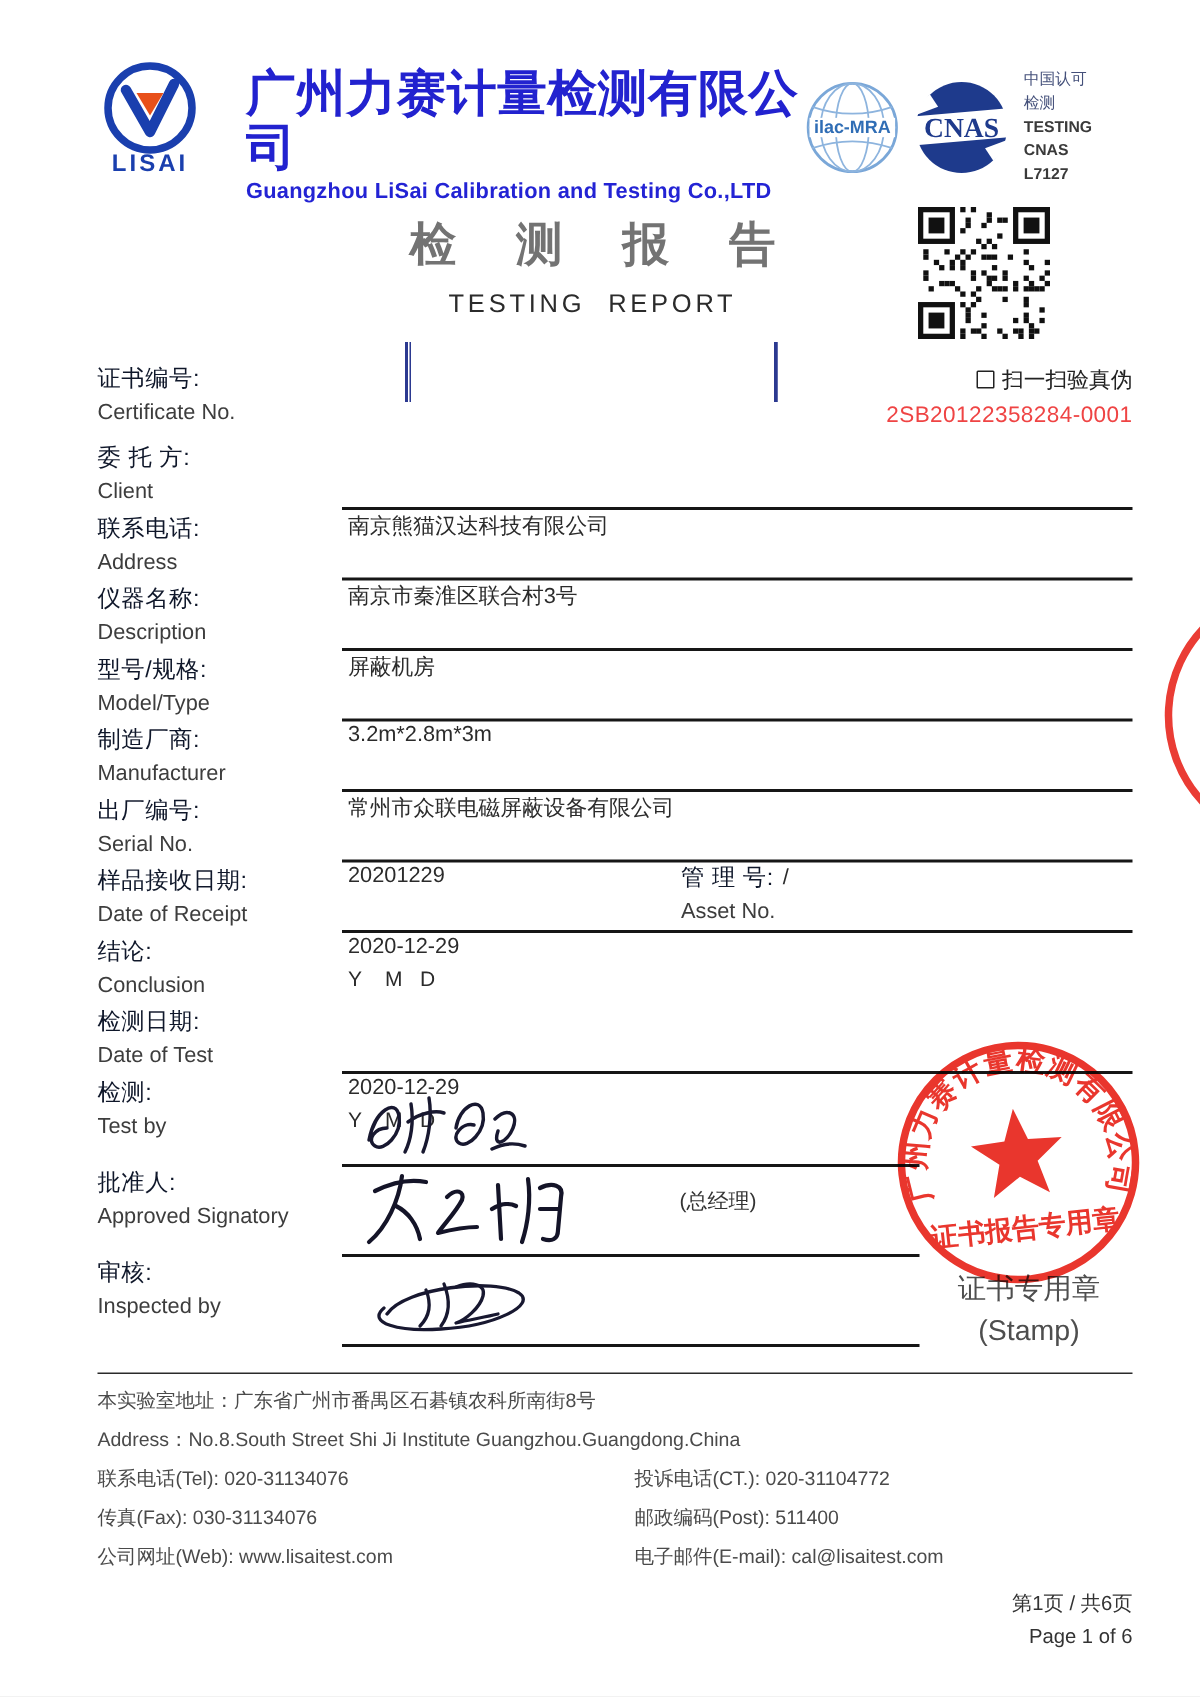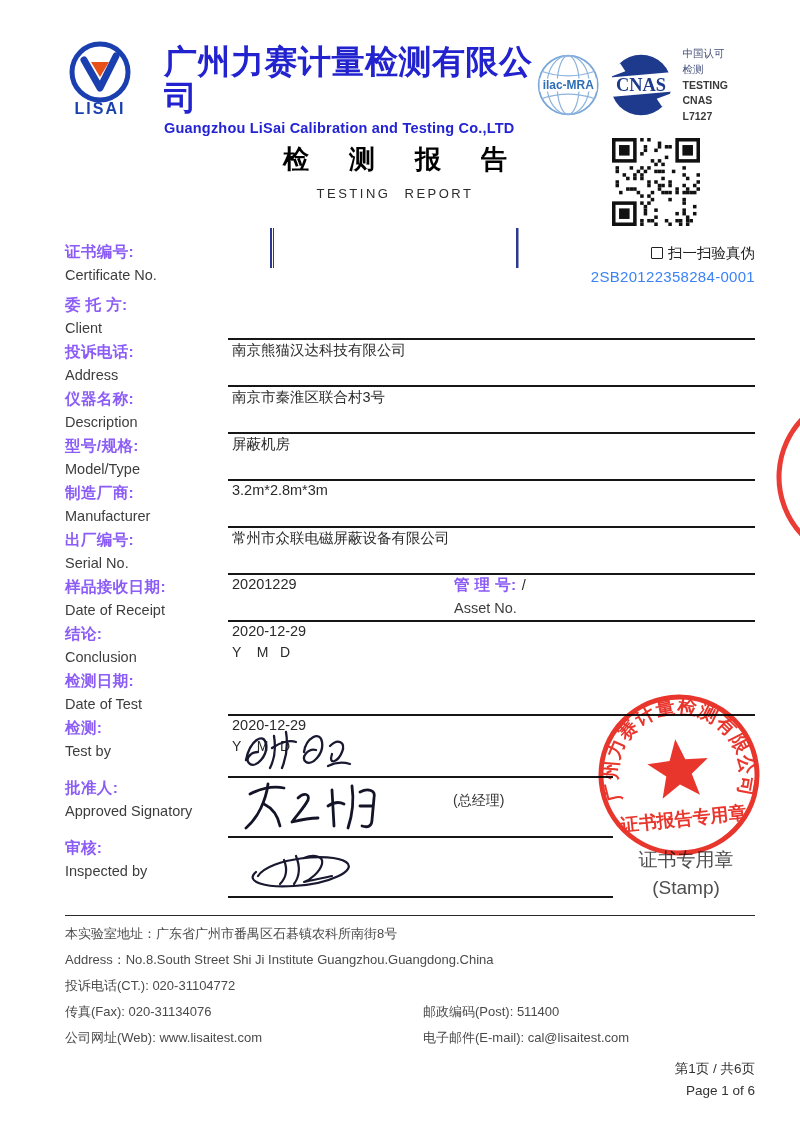--- a/index.html
+++ b/index.html
@@ -10,37 +10,37 @@
   .logo-wrap{width:96px;flex:none;}
   .brand-names{margin-left:6px;padding-top:4px;}
   .company-zh{font-size:33px;font-weight:bold;color:#2222cf;letter-spacing:0.5px;line-height:1.1;}
   .company-en{font-size:14.5px;font-weight:bold;color:#2323d4;margin-top:3px;letter-spacing:0.2px;}
   .accred{margin-left:auto;display:flex;align-items:center;gap:7px;padding-top:6px;}
   .accred-lines{font-size:10.5px;line-height:1.5;}
   .accred-lines .zh{color:#44507a;}
   .accred-lines .en{color:#3a3a3a;font-weight:bold;}
   
   .title-block{position:absolute;left:0;top:142px;width:790px;text-align:center;}
-  .title-zh{margin:0;font-size:26px;font-weight:bold;color:#000000;letter-spacing:40px;padding-left:40px;}
-  .title-en{font-size:13px;color:#2b2b2b;letter-spacing:2.5px;word-spacing:8px;margin-top:9px;}
+  .title-zh{margin:0;font-size:31px;font-weight:bold;color:#737373;letter-spacing:40px;padding-left:40px;}
+  .title-en{font-size:17px;color:#2b2b2b;letter-spacing:2.5px;word-spacing:8px;margin-top:9px;}
   .qr{position:absolute;left:612px;top:138px;width:88px;height:88px;}
   
   .cert-section{position:absolute;left:65px;top:242px;width:690px;height:50px;}
   .cert-lab{position:absolute;left:0;top:0;}
   .barcode{position:absolute;left:205px;top:-14px;width:250px;height:40px;}
   .scan-col{position:absolute;right:0;top:2px;text-align:right;}
   .scan-hint{font-size:14.5px;color:#222;}
   .scan-box{display:inline-block;width:10px;height:10px;border:1.5px solid #222;border-radius:1px;margin-right:5px;vertical-align:-1px;}
-  .cert-no{font-size:15px;color:#3b82f6;margin-top:5px;letter-spacing:0.3px;}
+  .cert-no{font-size:15px;color:#ef4444;margin-top:5px;letter-spacing:0.3px;}
   
   .form{position:absolute;left:65px;top:293px;width:690px;}
   .row{display:flex;height:47px;box-sizing:border-box;}
   .row.sig{height:60px;}
   .lab{width:163px;flex:none;padding-top:2px;}
-  .lz{font-size:15.5px;font-weight:bold;color:#8b5cf6;letter-spacing:0.4px;}
+  .lz{font-size:15.5px;font-weight:normal;color:#0f172a;letter-spacing:0.4px;}
   .le{font-size:14.5px;color:#3d3d3d;margin-top:4px;}
   .val{flex:1;border-bottom:2px solid #161616;padding-left:4px;box-sizing:border-box;position:relative;margin-top:45px;}
   .v1{font-size:14.5px;color:#2b2b2b;padding-top:3px;}
   .v2{font-size:14px;color:#2b2b2b;margin-top:5px;white-space:pre;}
   .val.serial{display:flex;}
   .serial-v{width:222px;flex:none;}
   .sub{display:flex;gap:5px;}
   .sub .lab2{padding-top:2px;}
   .sub .v1{padding-top:4px;}
   .val.sigv{border-bottom:none;}
@@ -240,21 +240,21 @@
           <div class="lz">委 托 方:</div>
           <div class="le">Client</div>
         </div>
       <div class="val">
           <div class="v1">南京熊猫汉达科技有限公司</div>
         </div>
     </div>
 
     <div class="row">
       <div class="lab">
-          <div class="lz">投诉电话:</div>
+          <div class="lz">联系电话:</div>
           <div class="le">Address</div>
         </div>
       <div class="val">
           <div class="v1">南京市秦淮区联合村3号</div>
         </div>
     </div>
 
     <div class="row">
       <div class="lab">
           <div class="lz">仪器名称:</div>
@@ -424,24 +424,25 @@
   </svg>
 
   <div class="footer">
     <div class="frow">
         <div>本实验室地址：广东省广州市番禺区石碁镇农科所南街8号</div>
       </div>
     <div class="frow">
         <div>Address：No.8.South Street Shi Ji Institute Guangzhou.Guangdong.China</div>
       </div>
     <div class="frow">
+      <div class="fcell-l">联系电话(Tel): 020-31134076</div>
       <div>投诉电话(CT.): 020-31104772</div>
     </div>
     <div class="frow">
-      <div class="fcell-l">传真(Fax): 020-31134076</div>
+      <div class="fcell-l">传真(Fax): 030-31134076</div>
       <div>邮政编码(Post): 511400</div>
     </div>
     <div class="frow">
       <div class="fcell-l">公司网址(Web): www.lisaitest.com</div>
       <div>电子邮件(E-mail): cal@lisaitest.com</div>
     </div>
   </div>
 
   <div class="page-num">
     <div>第1页 / 共6页</div>

